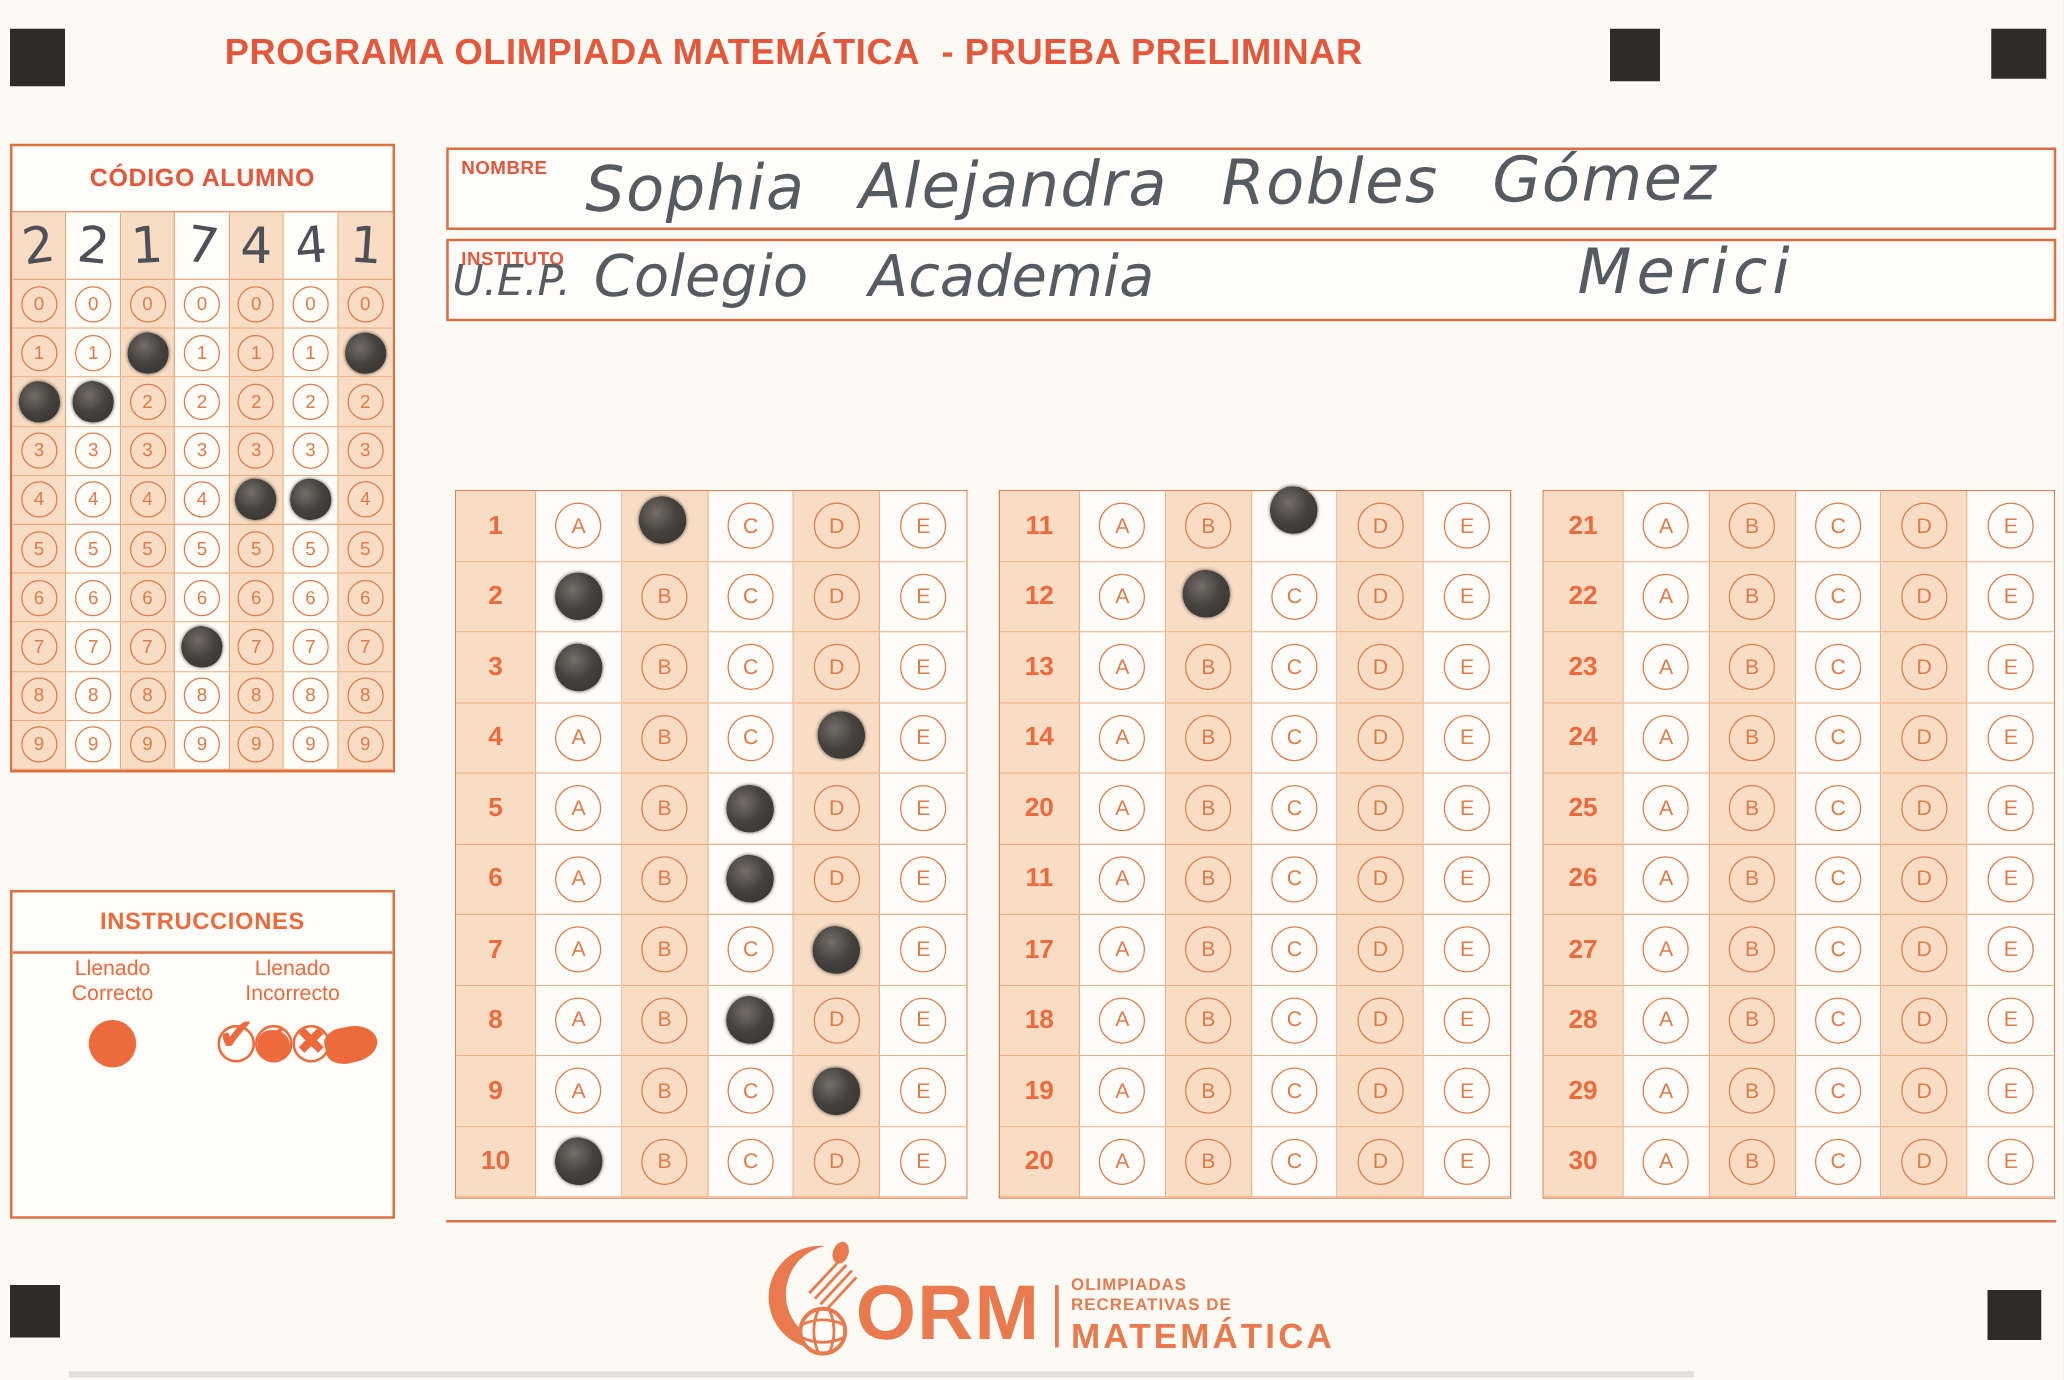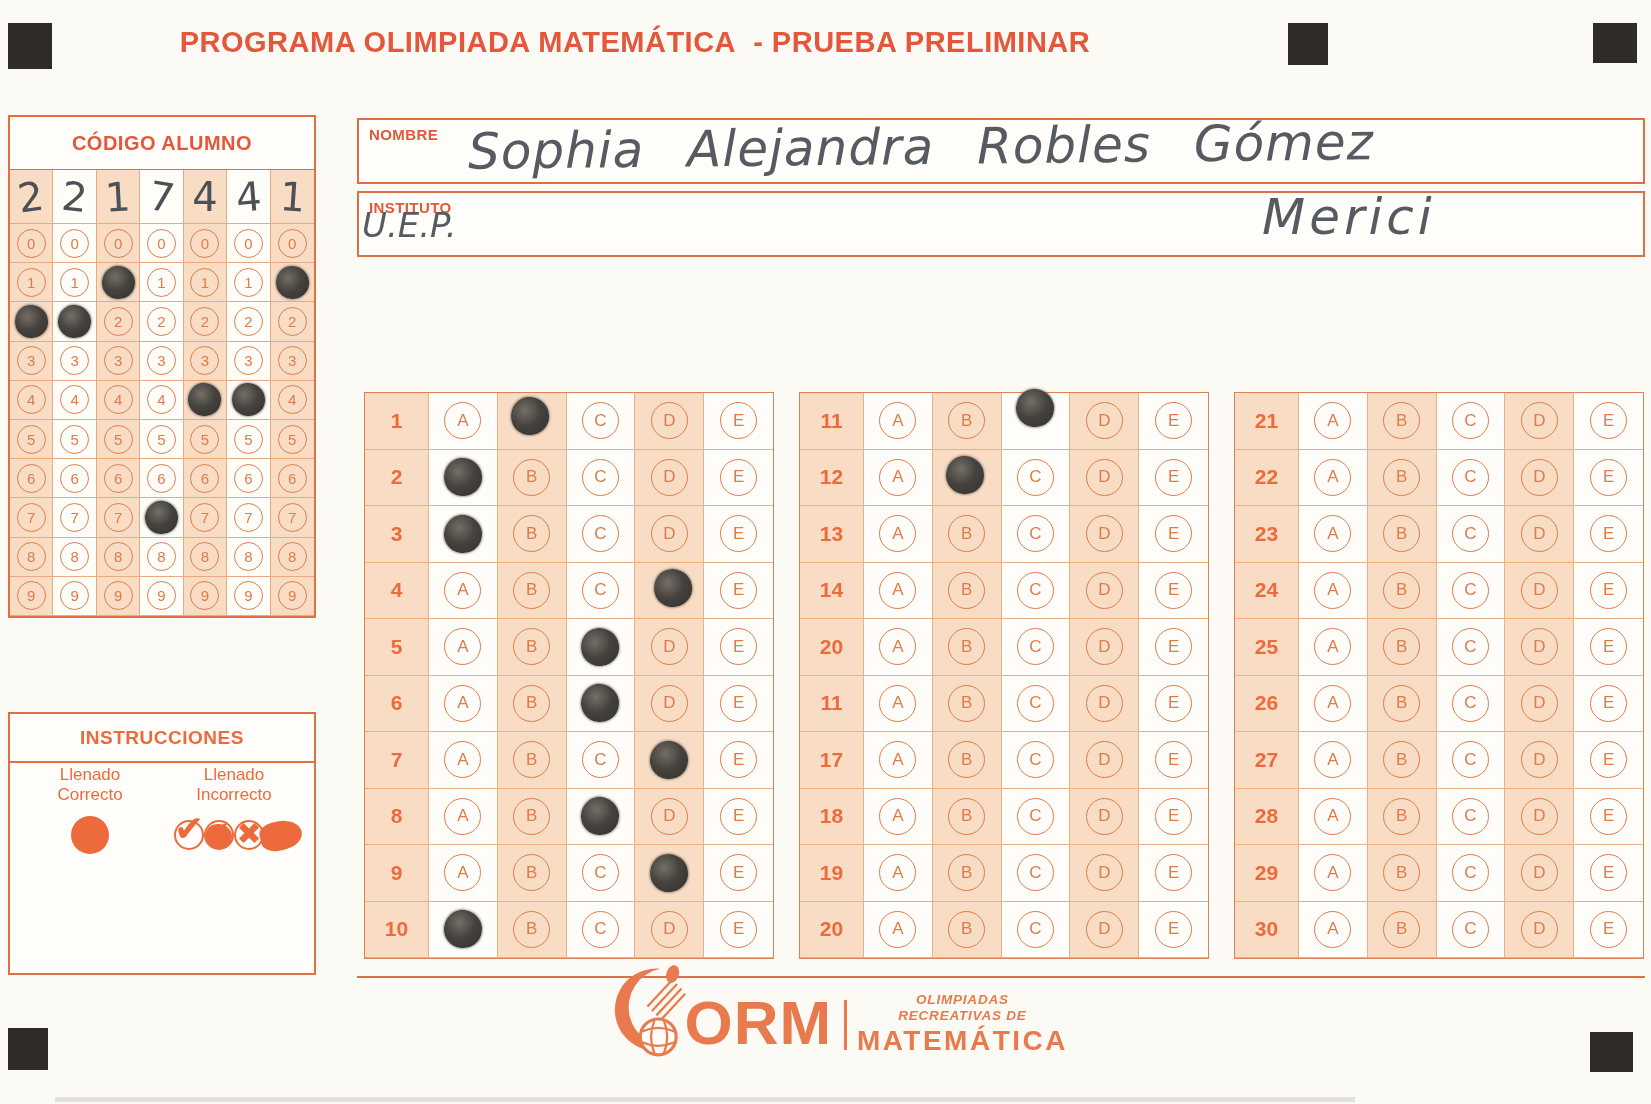--- a/index.html
+++ b/index.html
@@ -72,26 +72,26 @@
   .ic{position:relative;width:34px;height:34px;margin:0 -2px;}
   .ic .ring{position:absolute;inset:2px;border:2px solid #ed6a3c;border-radius:50%;box-sizing:border-box;}
   .ic .glyph{position:absolute;left:0;top:-7px;width:100%;text-align:center;
         font-family:"DejaVu Sans",sans-serif;font-size:36px;font-weight:bold;color:#ed6a3c;line-height:1;}
   .ic .blob{position:absolute;left:4px;top:6px;width:26px;height:24px;background:#ed6a3c;
         border-radius:45% 55% 50% 50%;}
   .ic .blob.full{left:-2px;top:3px;width:42px;height:29px;transform:rotate(-12deg);
         border-radius:40% 60% 55% 45%;}
 
   
-  .logo{position:absolute;left:608px;top:954px;width:460px;height:112px;
-        display:flex;align-items:center;text-align:center;}
+  .logo{position:absolute;left:608px;top:982px;width:460px;height:112px;
+        display:flex;align-items:center;}
   .logo-word{color:#e87a4e;font-size:62px;font-weight:bold;letter-spacing:1px;line-height:1;margin-left:-6px;margin-top:26px;}
   .logo-bar{width:3px;height:50px;background:#e87a4e;margin:30px 10px 0 12px;}
   .logo-tag{display:flex;flex-direction:column;color:#e87a4e;margin-top:30px;}
-  .logo-tag .t1{font-size:13.5px;font-weight:bold;letter-spacing:.8px;line-height:1.2;font-style:italic;}
+  .logo-tag .t1{font-size:13.5px;font-weight:bold;letter-spacing:.8px;line-height:1.2;}
   .logo-tag .t3{font-size:28px;font-weight:bold;letter-spacing:2.5px;line-height:1.2;}
   .scan-edge{position:absolute;left:55px;top:1097px;width:1300px;height:5px;background:#cfccc7;opacity:.55;}
 </style>
 </head>
 <body>
 
 <div class="page">
 
   <div class="regmark" style="left:8px;top:23px;width:44px;height:46px;"></div>
   <div class="regmark" style="left:1288px;top:23px;width:40px;height:42px;"></div>
@@ -339,20 +339,21 @@
   </div>
 
   <div class="field-box nombre">
     <span class="field-label">NOMBRE</span>
   </div>
   <div class="field-box instituto">
     <span class="field-label">INSTITUTO</span>
   </div>
   <div class="hw name">Sophia Alejandra Robles Gómez</div>
   <div class="hw uep">U.E.P.</div>
+  <div class="hw colegio">Colegio Academia</div>
   <div class="hw merici">Merici</div>
 
   <div class="answers-area">
     <div class="block" style="left:7px;">
         <div class="acell qnum">1</div>
         <div class="acell" style="background: rgb(255, 253, 249);">
           <div class="bubble">A</div>
         </div>
         <div class="acell" style="background: rgb(248, 220, 196);">
           <div class="pencil lg" style="transform: translate(-2px, -5px) rotate(-3deg);"></div>

